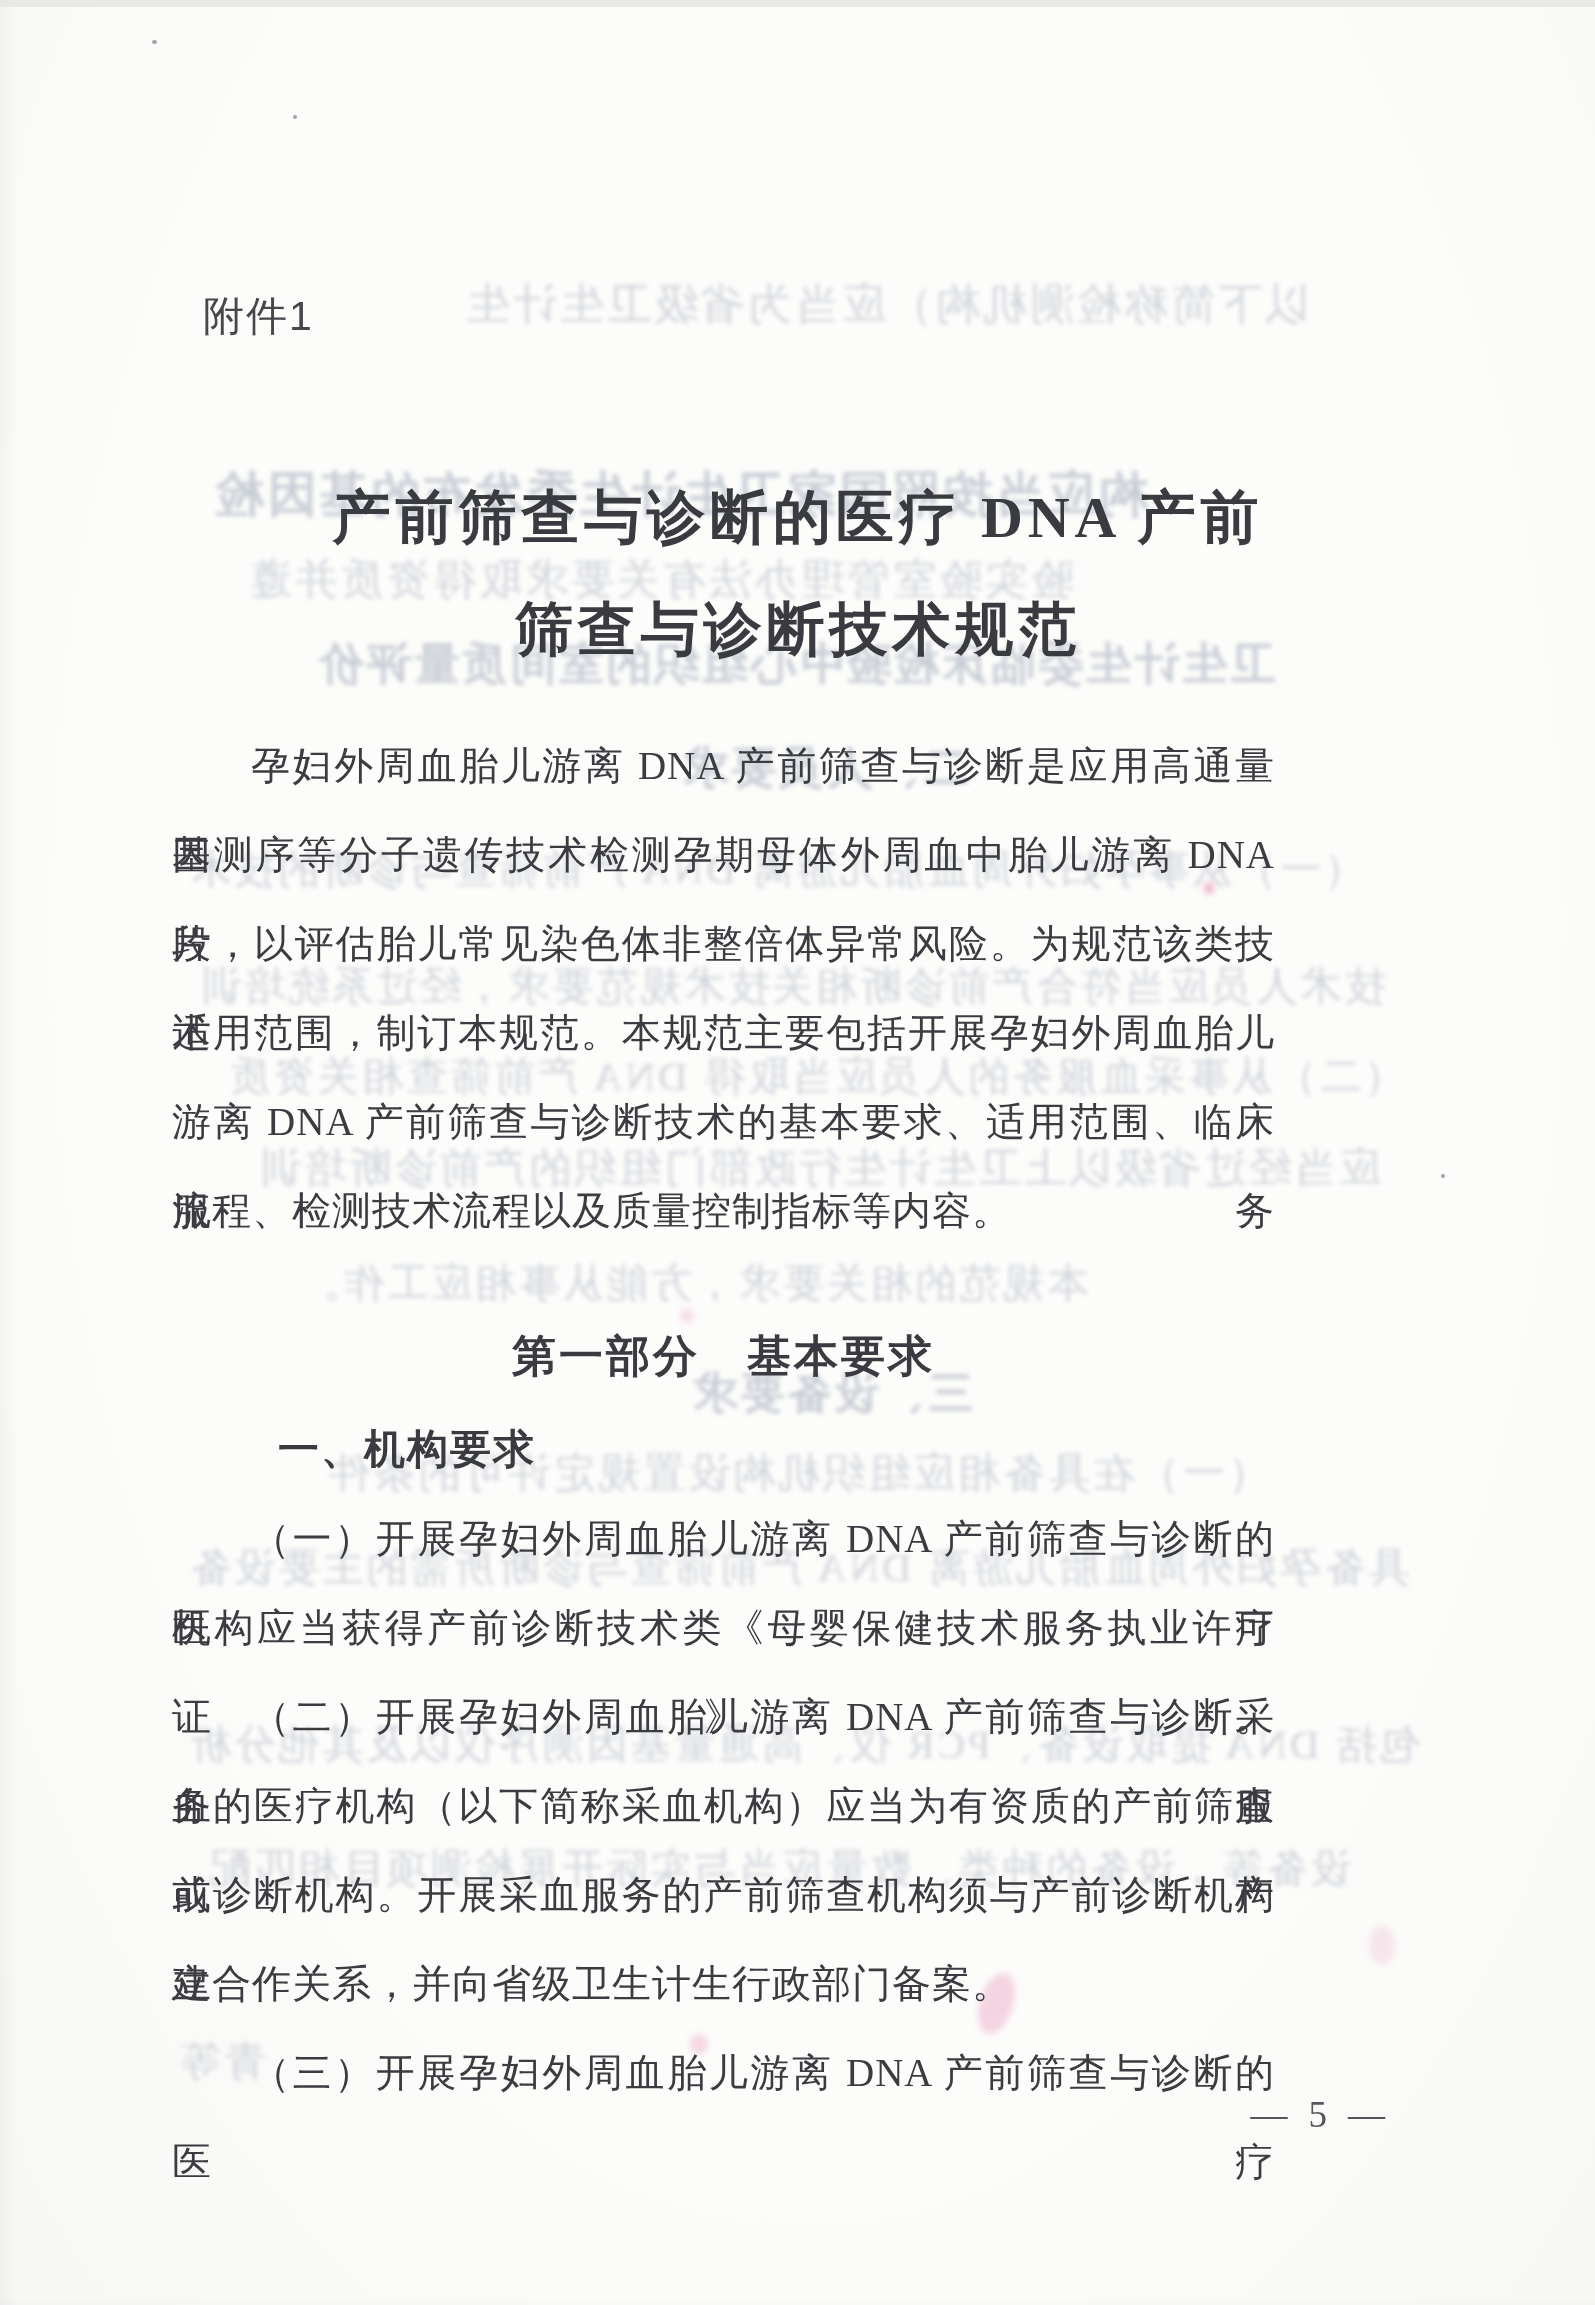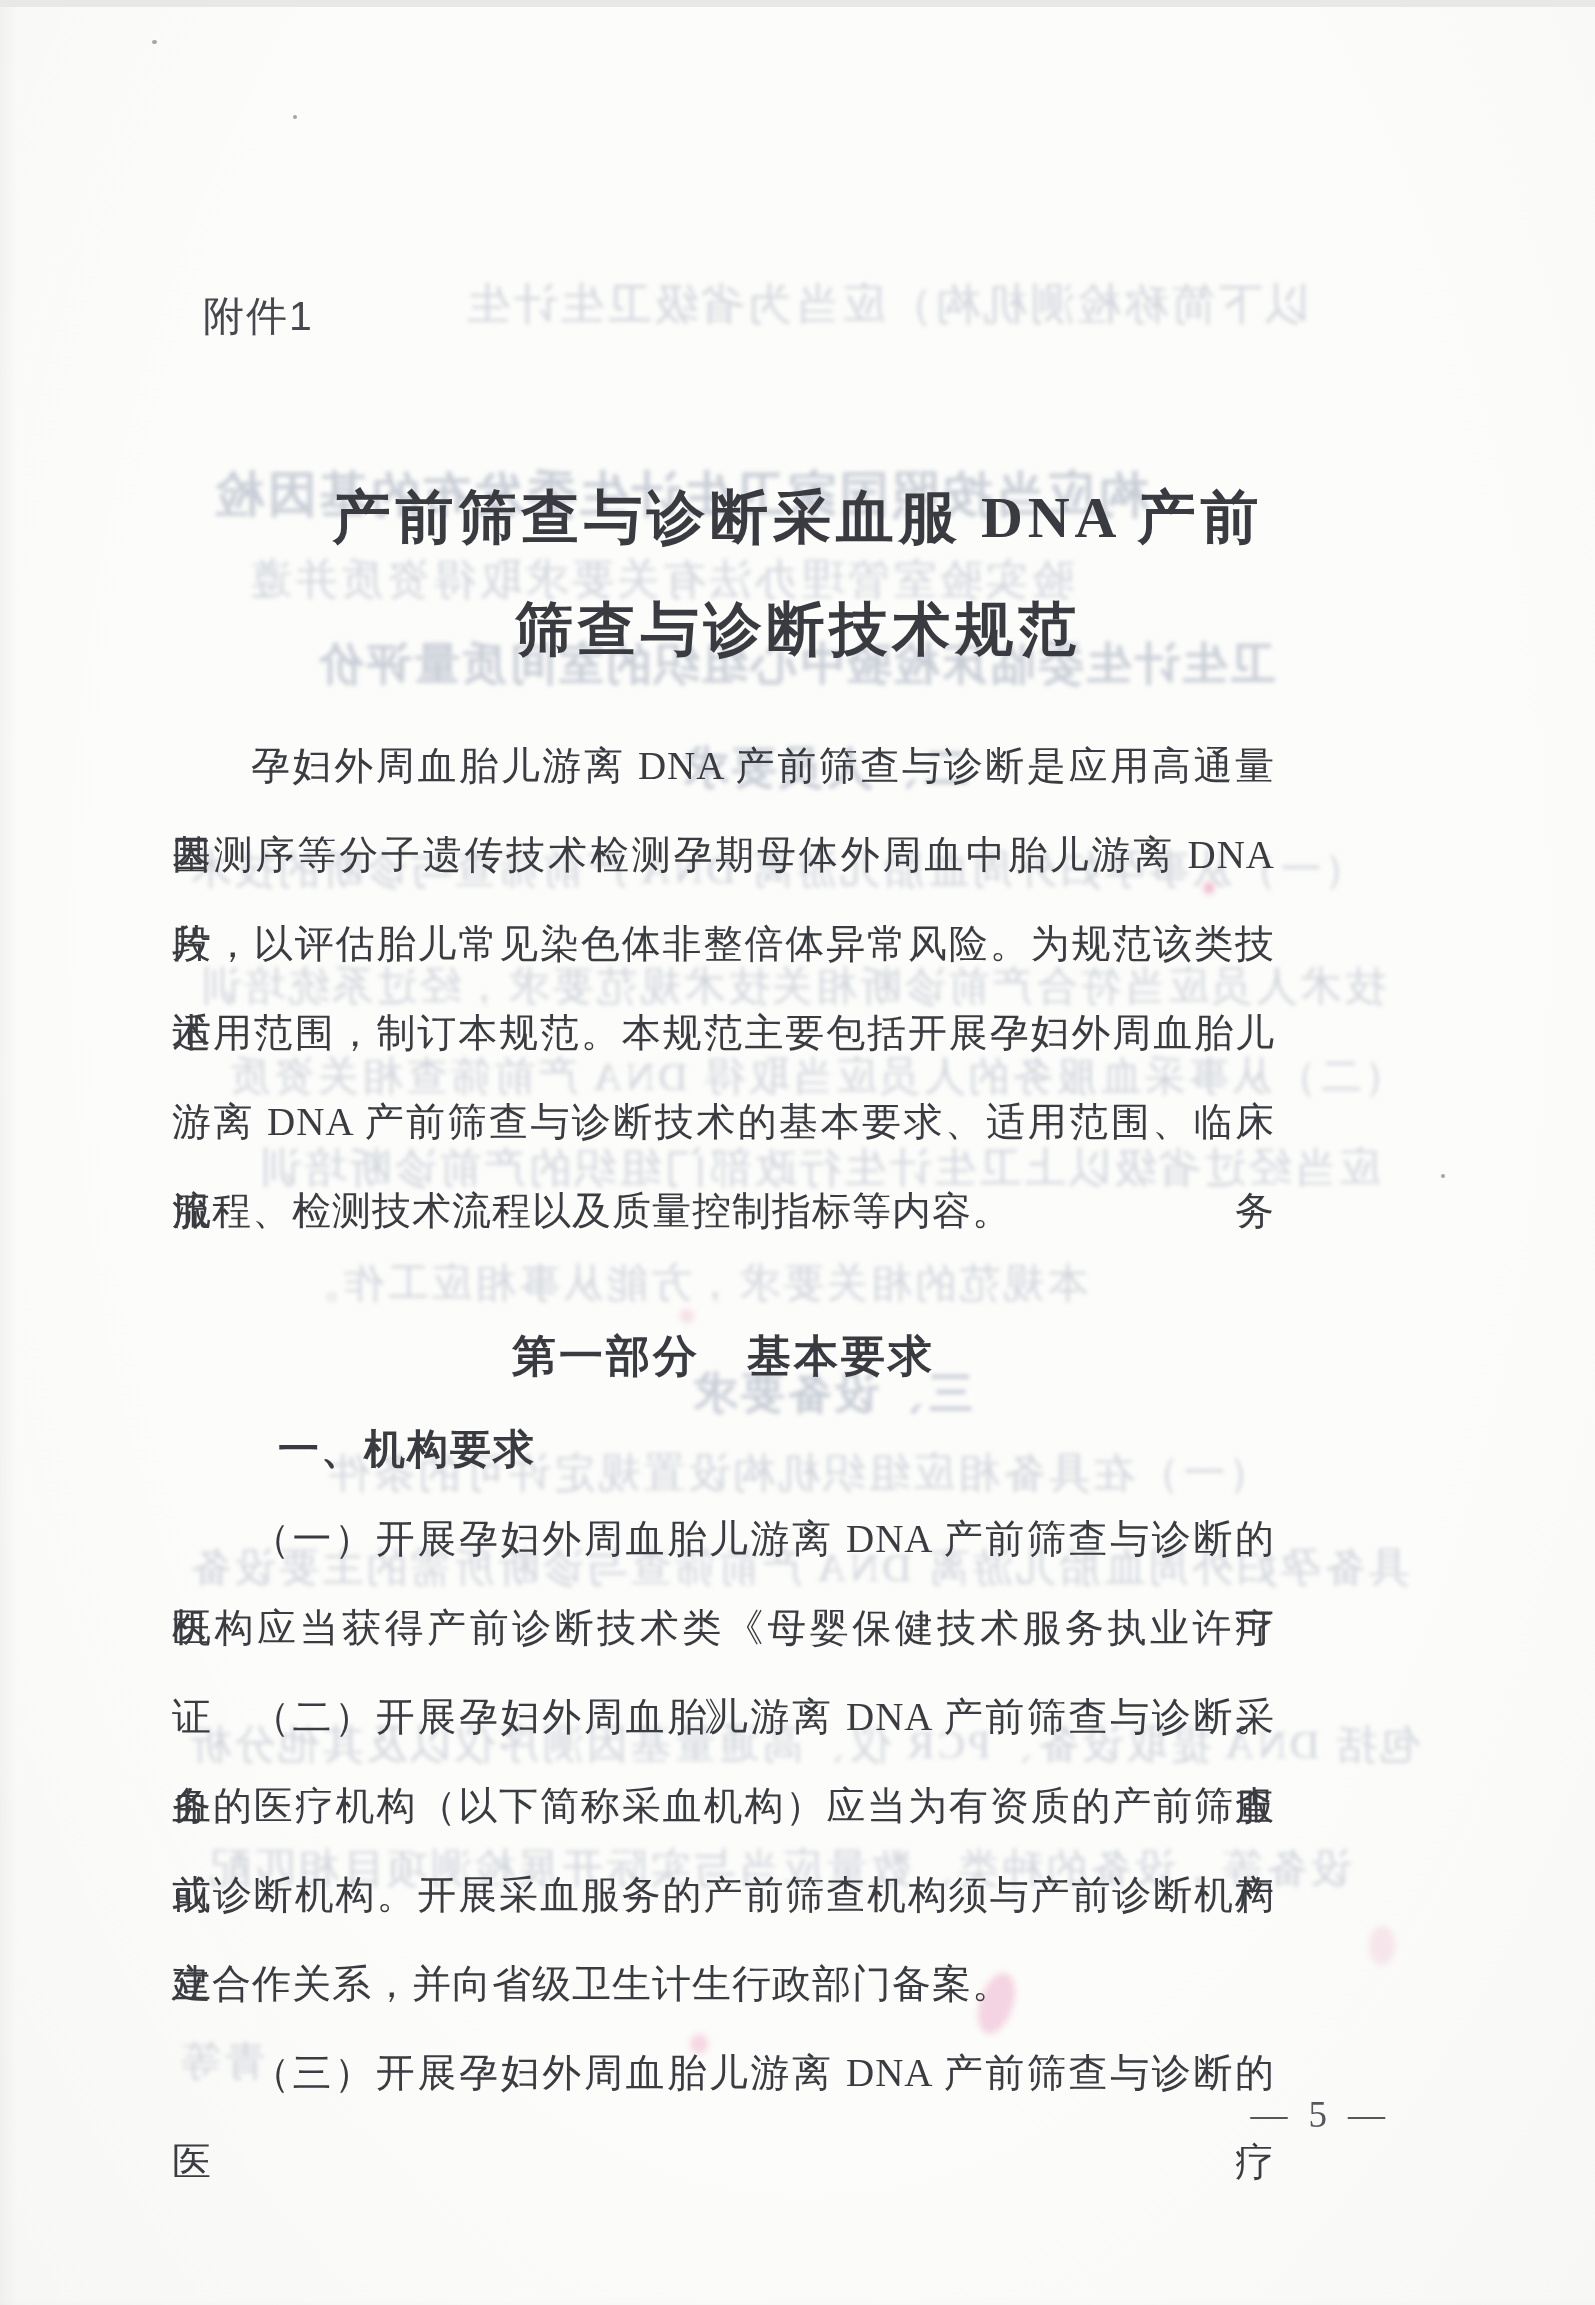--- a/index.html
+++ b/index.html
@@ -95,21 +95,21 @@
     </div>
 
   <div>
     <span><i class="smudge" style="top: 1965px; left: 980px; width: 33px; height: 63px; background: rgba(225, 120, 170, 0.3); transform: rotate(18deg);"></i><i class="smudge" style="top: 2027px; left: 690px; width: 17.7px; height: 19.7px; background: rgba(225, 120, 170, 0.28);"></i><i class="smudge" style="top: 875px; left: 1204px; width: 9.9px; height: 11.8px; background: rgba(220, 90, 140, 0.45);"></i><i class="smudge" style="top: 1919px; left: 1369px; width: 25.6px; height: 39px; background: rgba(228, 140, 180, 0.18);"></i><i class="smudge" style="top: 1302px; left: 680px; width: 13.8px; height: 13.8px; background: rgba(225, 120, 170, 0.22);"></i></span>
     <span><i class="speck" style="top: 33px; left: 152px; width: 4.9px; height: 3.9px;"></i><i class="speck" style="top: 108px; left: 293px; width: 3.9px; height: 3.9px;"></i><i class="speck" style="top: 1167px; left: 1441px; width: 3.9px; height: 3.9px;"></i></span>
   </div>
 
   <div class="attachment">附件1</div>
 
   <div class="doc-title">
-    <div>产前筛查与诊断采血服 DNA 产前</div>
+    <div>产前筛查与诊断的医疗 DNA 产前</div>
     <div>筛查与诊断技术规范</div>
   </div>
 
   <div class="doc-body">
 
   <div class="line jfull findent">孕妇外周血胎儿游离 DNA 产前筛查与诊断是应用高通量基</div>
       <div class="line jfull">因测序等分子遗传技术检测孕期母体外周血中胎儿游离 DNA 片</div>
       <div class="line jfull">段，以评估胎儿常见染色体非整倍体异常风险。为规范该类技术</div>
       <div class="line jfull">适用范围，制订本规范。本规范主要包括开展孕妇外周血胎儿</div>
       <div class="line jfull">游离 DNA 产前筛查与诊断技术的基本要求、适用范围、临床服务</div>

